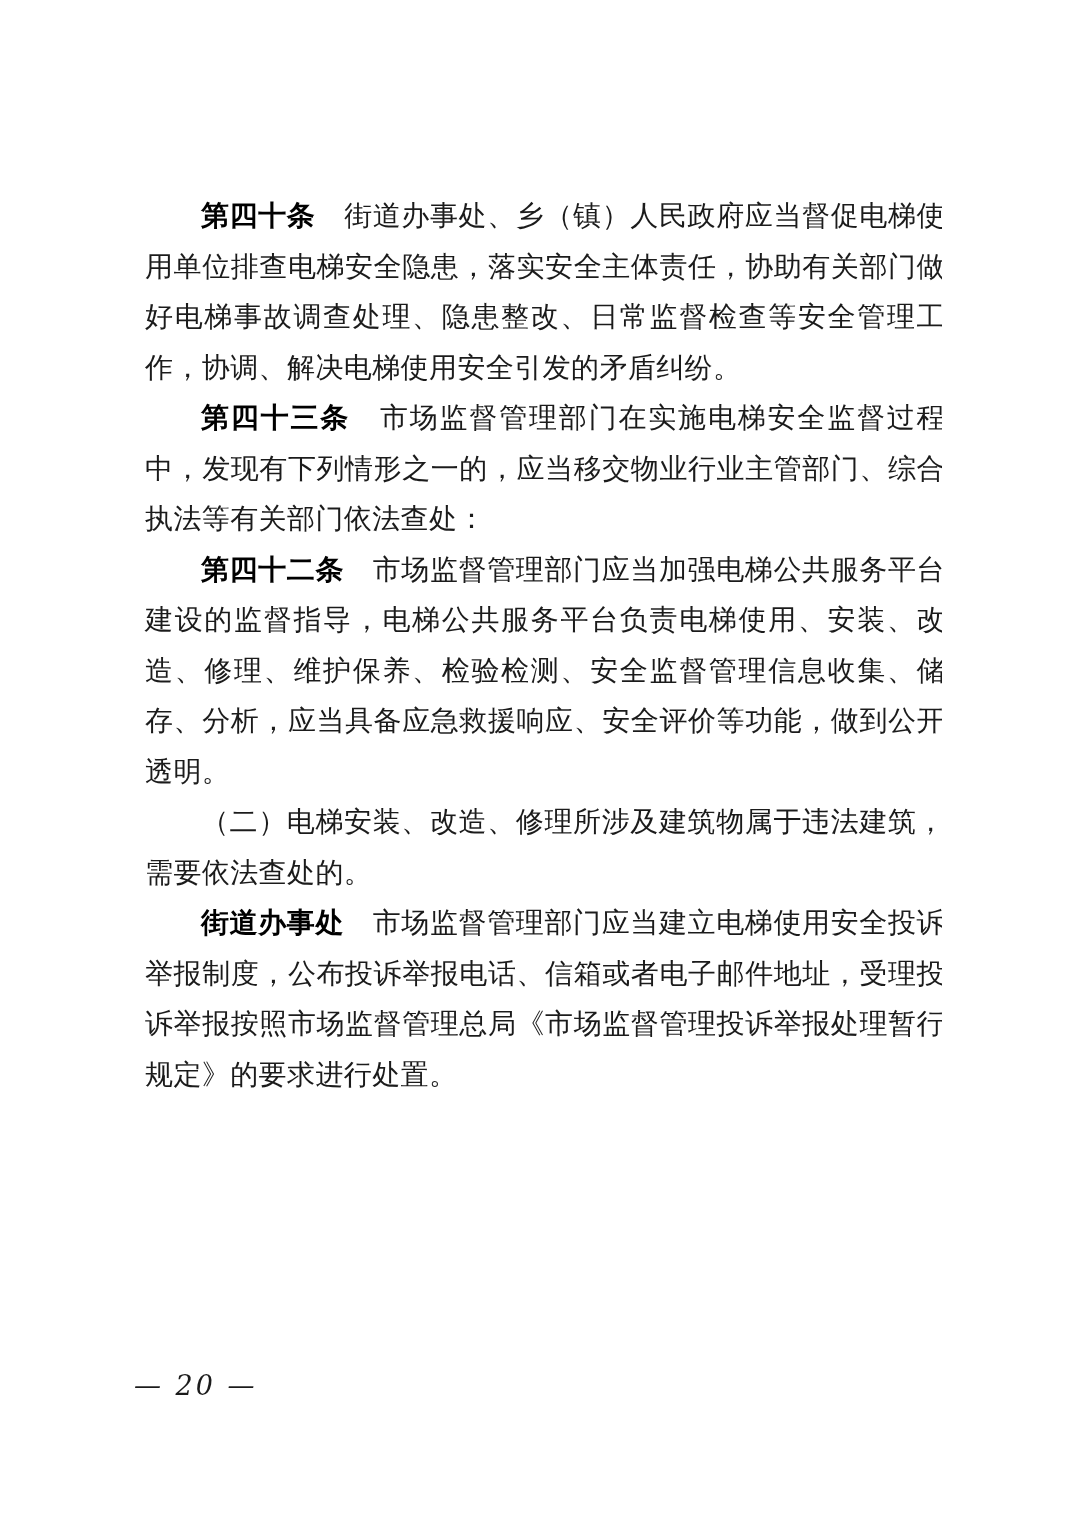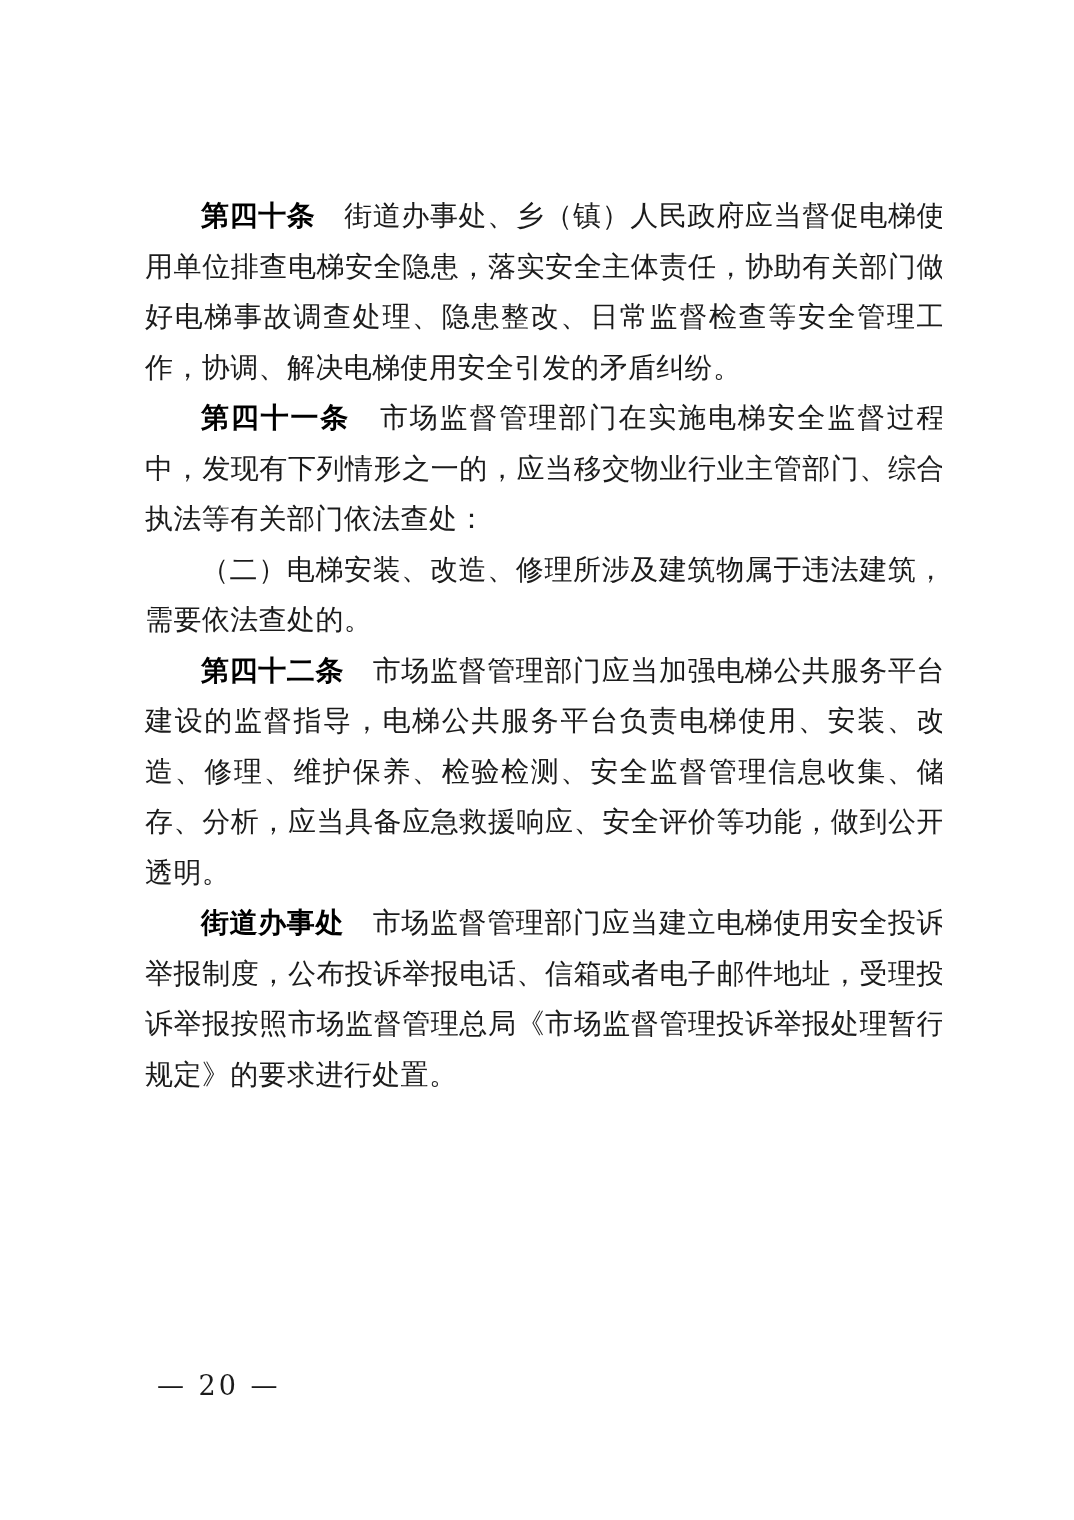--- a/index.html
+++ b/index.html
@@ -39,42 +39,43 @@
     color: #000000;
     font-family: "DejaVu Sans", "Liberation Sans", sans-serif;
   }
   
   .art-label:not(:empty)::after {
     content: "\3000";
     font-weight: 400;
   }
   .footer {
     position: absolute;
-    left: 157px;
+    left: 134px;
     top: 1370px;
     font-size: 27px;
     line-height: 32px;
     letter-spacing: 3px;
     color: #1b1b1b;
+    font-style: italic;
   }
 </style>
 </head>
 <body>
 
 <div class="page">
   <div class="content">
 
     <p class="para"><span class="art-label">第四十条</span><span>街道办事处、乡（镇）人民政府应当督促电梯使用单位排查电梯安全隐患，落实安全主体责任，协助有关部门做好电梯事故调查处理、隐患整改、日常监督检查等安全管理工作，协调、解决电梯使用安全引发的矛盾纠纷。</span></p>
 
 
-    <p class="para"><span class="art-label">第四十一条</span><span>市场监督管理部门在实施电梯安全监督过程中，发现有下列情形之一的，应当移交物业行业主管部门、综合执法等有关部门依法查处：</span></p>
+    <p class="para"><span class="art-label">第四十三条</span><span>市场监督管理部门在实施电梯安全监督过程中，发现有下列情形之一的，应当移交物业行业主管部门、综合执法等有关部门依法查处：</span></p>
 
 
+    <p class="para"><span class="art-label">第四十二条</span><span>市场监督管理部门应当加强电梯公共服务平台建设的监督指导，电梯公共服务平台负责电梯使用、安装、改造、修理、维护保养、检验检测、安全监督管理信息收集、储存、分析，应当具备应急救援响应、安全评价等功能，做到公开透明。</span></p>
+
     <p class="para"><span class="art-label"></span><span>（二）电梯安装、改造、修理所涉及建筑物属于违法建筑，需要依法查处的。</span></p>
-
-    <p class="para"><span class="art-label">第四十二条</span><span>市场监督管理部门应当加强电梯公共服务平台建设的监督指导，电梯公共服务平台负责电梯使用、安装、改造、修理、维护保养、检验检测、安全监督管理信息收集、储存、分析，应当具备应急救援响应、安全评价等功能，做到公开透明。</span></p>
 
     <p class="para"><span class="art-label">街道办事处</span><span>市场监督管理部门应当建立电梯使用安全投诉举报制度，公布投诉举报电话、信箱或者电子邮件地址，受理投诉举报按照市场监督管理总局《市场监督管理投诉举报处理暂行规定》的要求进行处置。</span></p>
 
   </div>
 
   <div class="footer">— 20 —</div>
 </div>
 
 </body></html>

